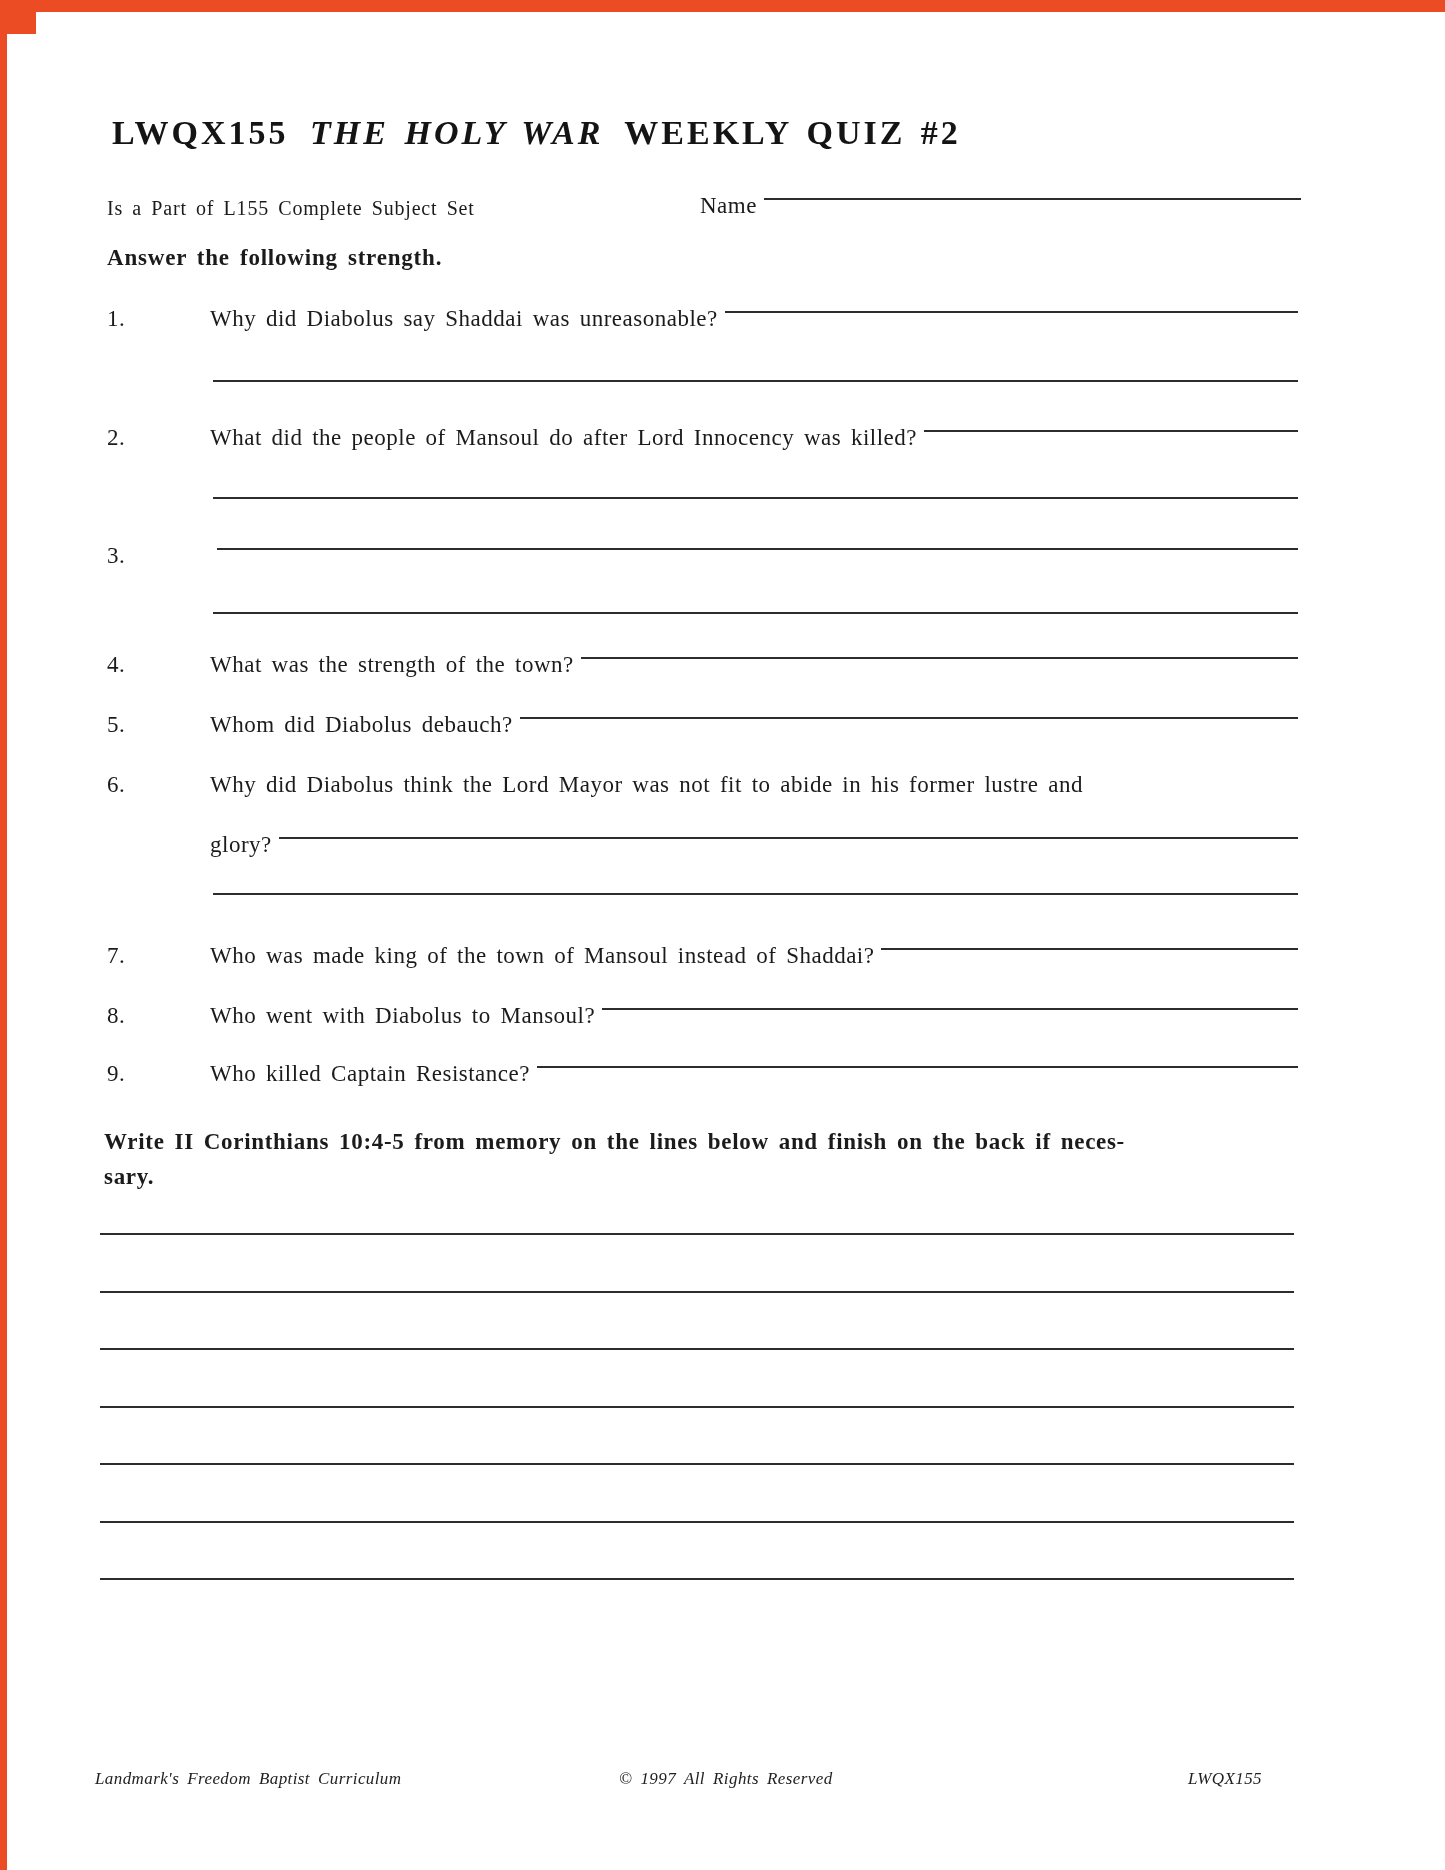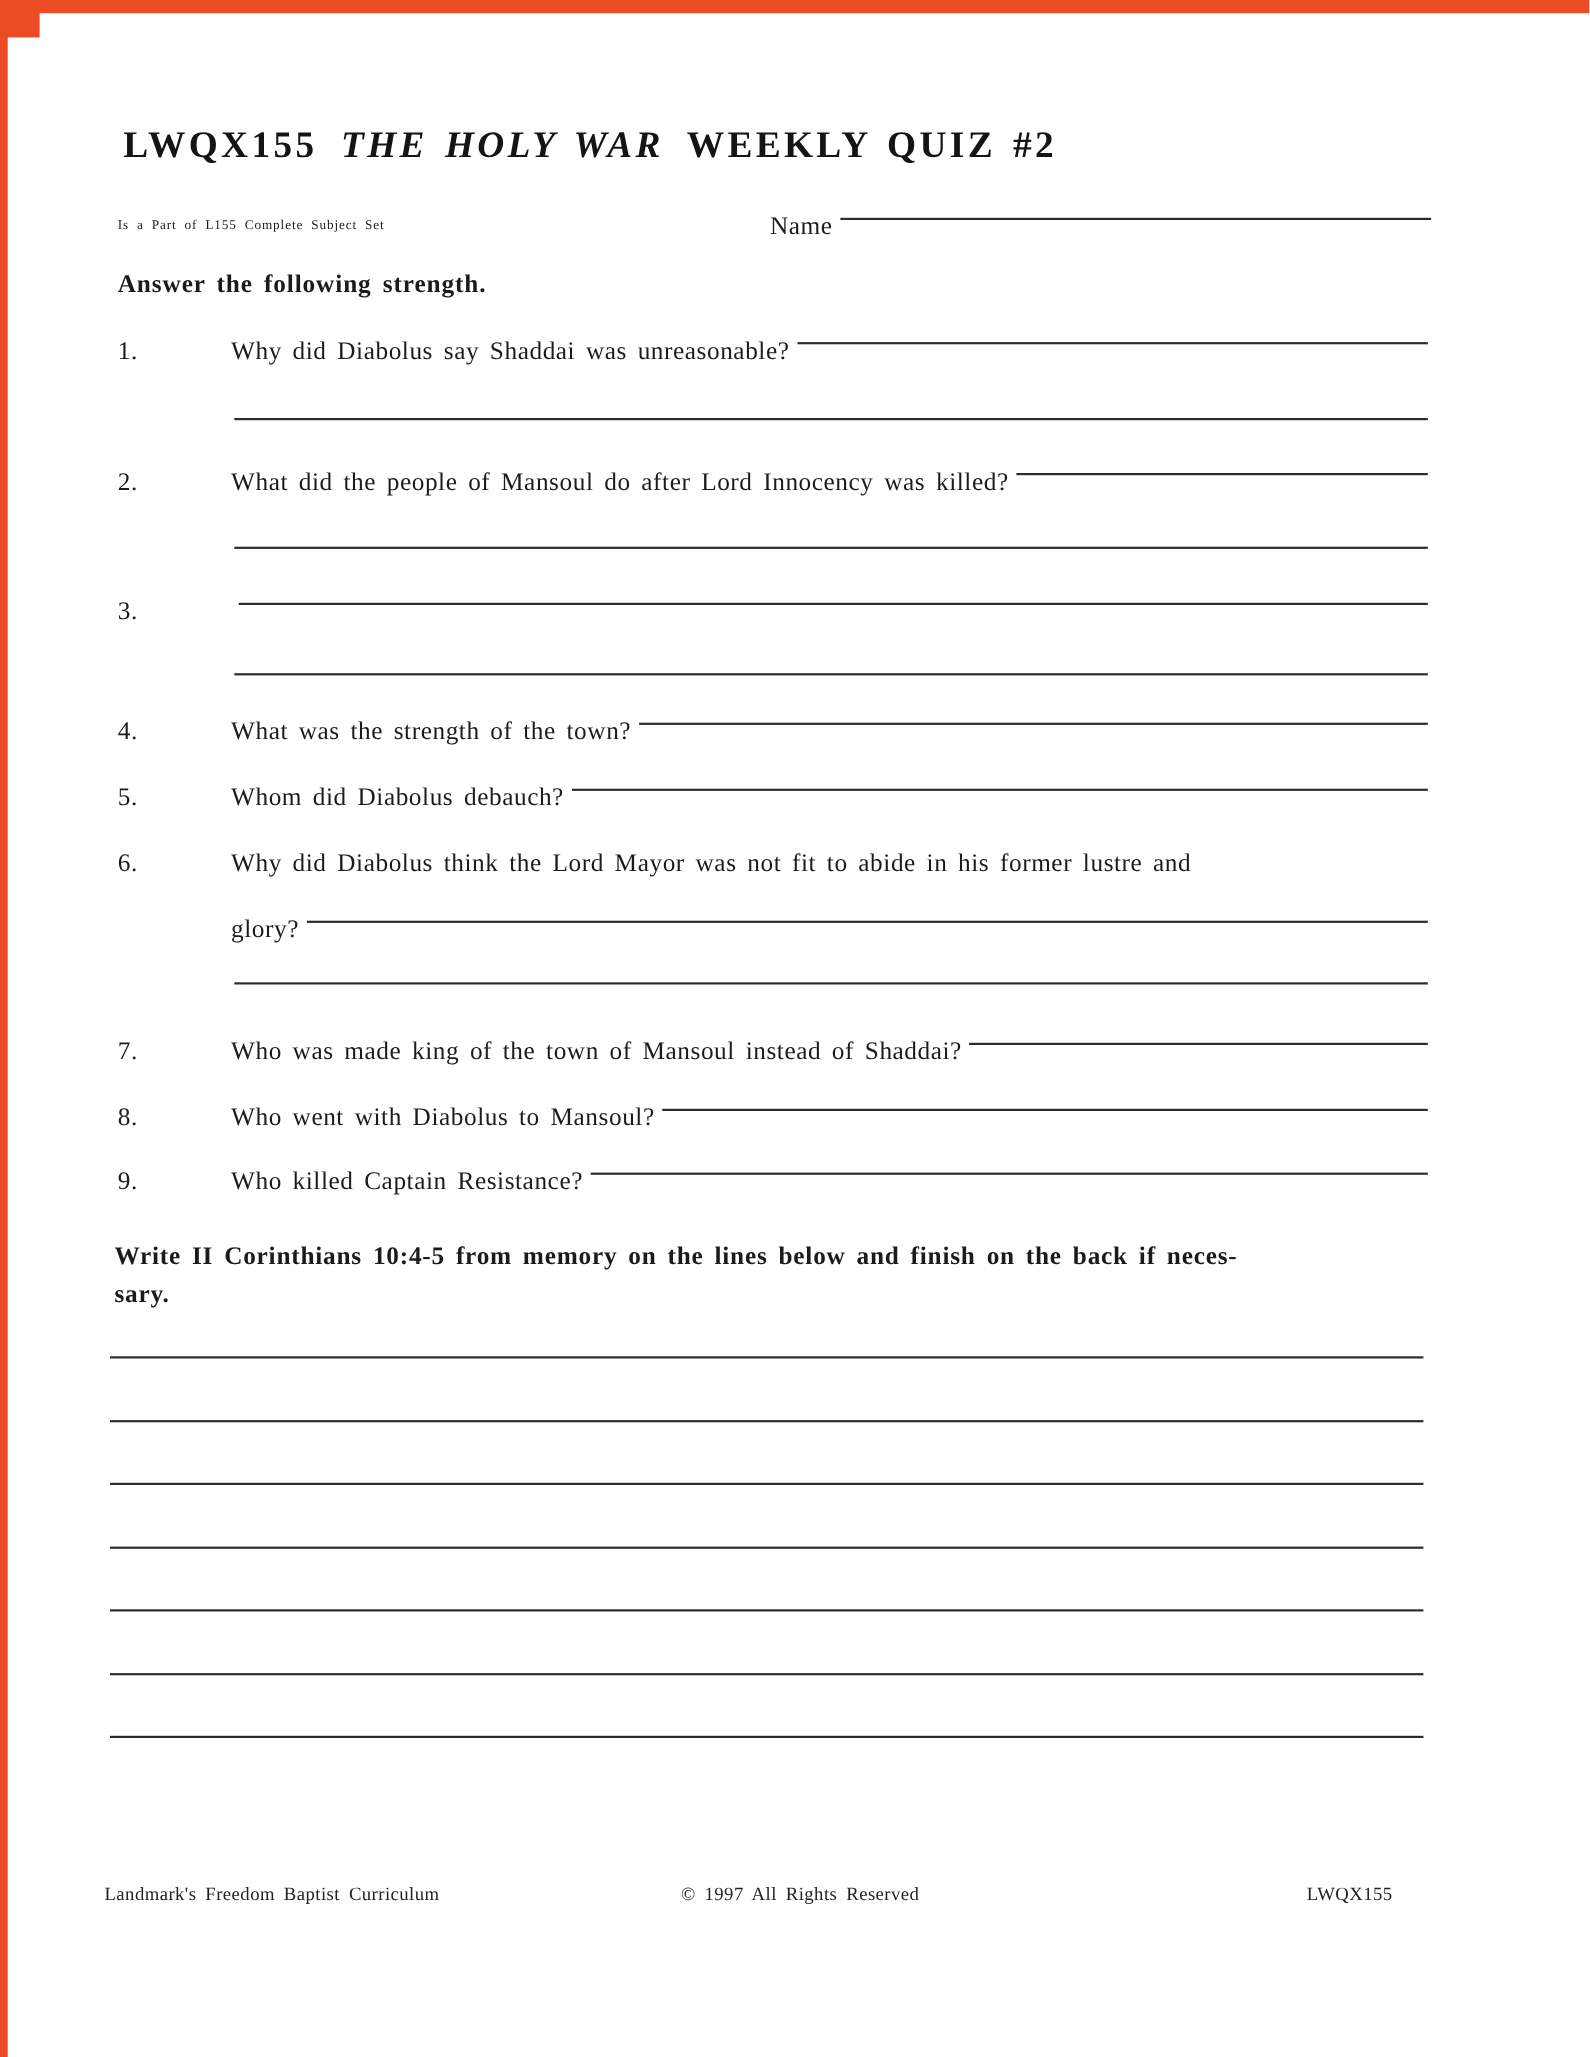--- a/index.html
+++ b/index.html
@@ -39,21 +39,21 @@
   }
   .title {
     position: absolute; left: 112px; top: 114px;
     font-size: 34px; font-weight: 700;
     letter-spacing: 3px; word-spacing: 4px;
     white-space: nowrap; color: #141414;
   }
   .title .book { font-style: italic; padding: 0 6px; }
   .subtitle {
     position: absolute; left: 107px; top: 197px;
-    font-size: 12px; letter-spacing: 0.8px;
+    font-size: 20px; letter-spacing: 0.8px;
   }
   .row {
     position: absolute; left: 107px; right: 166px;
     display: flex; align-items: flex-start;
     font-size: 23px; white-space: nowrap;
   }
   .name-row { left: 700px; right: 163px; top: 193px; }
   .fill {
     flex: 1 1 auto; min-width: 30px; height: 0;
     border-bottom: 2px solid #2c2c2c;
@@ -74,23 +74,24 @@
   .write-block {
     position: absolute; left: 104px; top: 1124px; right: 150px;
     font-size: 23px; font-weight: 700; line-height: 35px;
     letter-spacing: 0.7px;
   }
   .vline {
     position: absolute; left: 100px; right: 170px; height: 0;
     border-top: 2px solid #2c2c2c;
   }
   .footer-item {
-    position: absolute; top: 1712px;
+    position: absolute; top: 1769px;
     font-size: 17px; letter-spacing: 0.4px; white-space: nowrap;
     color: #222222;
+    font-style: italic;
   }
   .f-left { left: 95px; }
   .f-center { left: 575px; margin-left: 44px; }
   .f-right { left: 1188px; }
 </style>
 </head>
 <body>
 
 <div class="page">
 

